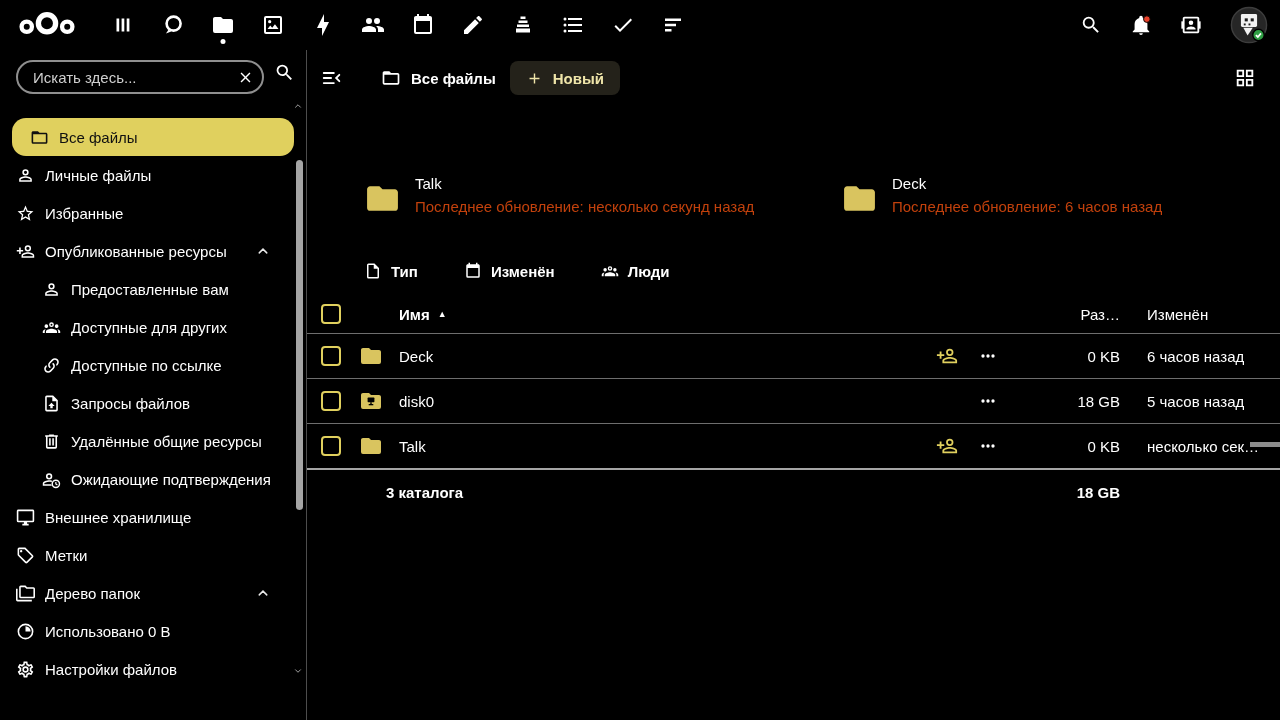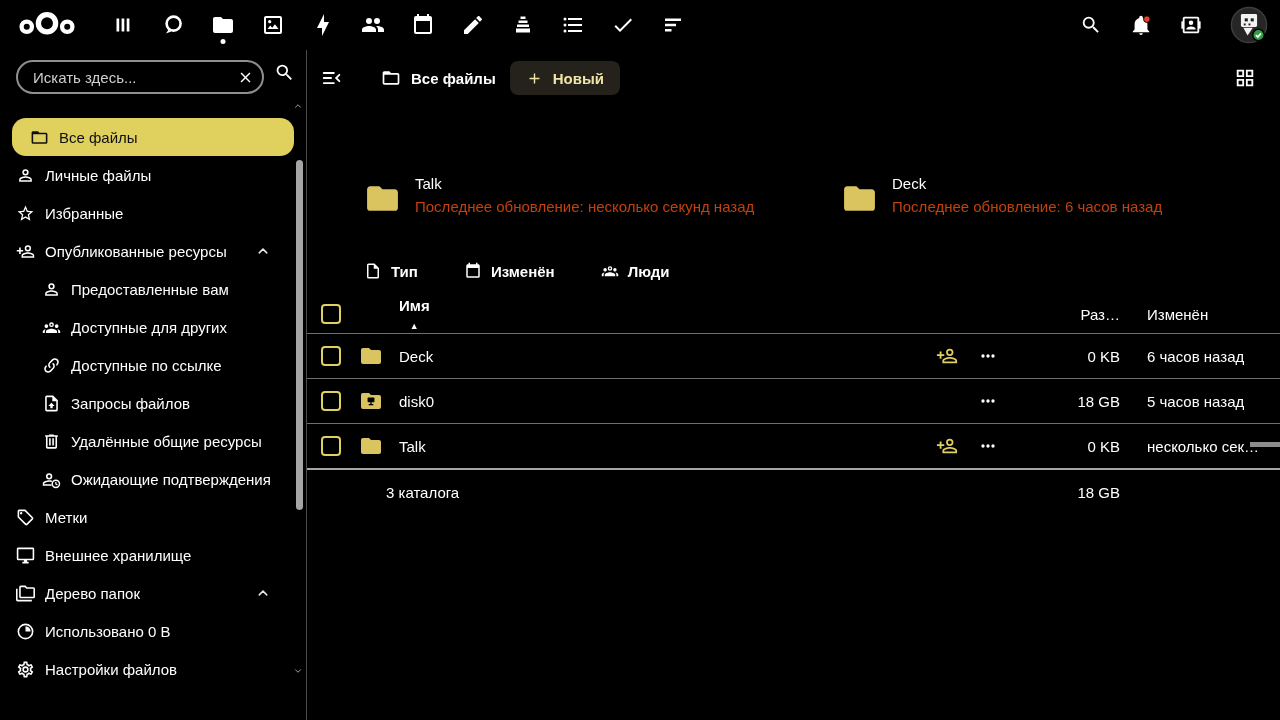--- a/index.html
+++ b/index.html
@@ -61,27 +61,27 @@
   .card-sub{line-height:23px;color:#c2410c;}
   
   .chips{position:absolute;top:206px;left:57px;display:flex;gap:46px;align-items:center;height:30px;}
   .chip{display:flex;align-items:center;gap:9px;font-weight:bold;color:#fff;}
   .chip .icon{width:18px;height:18px;}
   
   .filetable{position:absolute;top:245px;left:0;right:0;}
   .thead{height:38px;display:flex;align-items:center;border-bottom:1px solid #6e6e6e;}
   .frow{height:44px;display:flex;align-items:center;border-bottom:1px solid #6e6e6e;cursor:pointer;}
   .frow.last{border-bottom:2px solid #a5a5a5;}
-  .summary{height:44px;display:flex;align-items:center;}
+  .summary{height:44px;display:flex;align-items:center;font-weight:bold;}
   .cell-check{width:22px;margin-left:14px;display:flex;}
   .checkbox{width:16px;height:16px;border:2px solid var(--accent);border-radius:4px;display:inline-block;}
   .cell-icon{width:26px;margin-left:16px;display:flex;}
   .cell-icon .icon{width:24px;height:24px;color:var(--folder);}
   .cell-name{margin-left:14px;flex:1;white-space:nowrap;overflow:hidden;}
-  .name-sort{margin-left:56px;display:flex;align-items:center;gap:8px;font-weight:bold;color:#fff;flex-direction:column;}
+  .name-sort{margin-left:56px;display:flex;align-items:center;gap:8px;font-weight:bold;color:#fff;}
   .sort-arrow{font-size:9px;line-height:1;}
   .spacer{flex:1;}
   .share-btn{width:26px;height:24px;color:var(--accent);display:flex;align-items:center;justify-content:center;margin-right:8px;}
   .share-btn .icon{width:22px;height:22px;}
   .menu-btn{width:40px;height:24px;color:#fff;display:flex;align-items:center;justify-content:center;margin-right:8px;}
   .menu-btn .icon{width:20px;height:20px;}
   .cell-size{width:104px;text-align:right;margin-right:27px;white-space:nowrap;}
   .th{font-weight:normal;color:#fff;}
   .cell-mod{width:133px;white-space:nowrap;overflow:hidden;}
   .summary-label{margin-left:79px;}
@@ -284,29 +284,29 @@
         <div class="nav-item sub">
           <svg class="icon " viewBox="0 0 24 24" aria-hidden="true">
             <path d="M9,4A4,4 0 0,1 13,8A4,4 0 0,1 9,12A4,4 0 0,1 5,8A4,4 0 0,1 9,4M9,6A2,2 0 0,0 7,8A2,2 0 0,0 9,10A2,2 0 0,0 11,8A2,2 0 0,0 9,6M9,13C10.2,13 11.6,13.2 12.9,13.6A6.5,6.5 0 0,0 12.1,15.4C11.1,15.1 10,14.9 9,14.9C6,14.9 2.9,16.4 2.9,17V18.1H11.6C11.8,18.8 12.1,19.4 12.5,20H1V17C1,14.3 6.3,13 9,13Z"></path>
             <circle cx="17.5" cy="17.5" r="4.6" fill="none" stroke="currentColor" stroke-width="1.8"></circle>
             <path d="M17.5,15v2.7l2,1.2" fill="none" stroke="currentColor" stroke-width="1.5"></path>
           </svg>
           <span class="nav-label">Ожидающие подтверждения</span>
         </div>
         <div class="nav-item">
           <svg class="icon " viewBox="0 0 24 24" aria-hidden="true">
+            <path d="M21,16H3V4H21M21,2H3C1.89,2 1,2.89 1,4V16A2,2 0 0,0 3,18H10V20H8V22H16V20H14V18H21A2,2 0 0,0 23,16V4C23,2.89 22.1,2 21,2Z"></path>
+          </svg>
+          <span class="nav-label">Внешнее хранилище</span>
+        </div>
+        <div class="nav-item">
+          <svg class="icon " viewBox="0 0 24 24" aria-hidden="true">
             <path d="M21.41,11.58L12.41,2.58C12.04,2.21 11.53,2 11,2H4A2,2 0 0,0 2,4V11C2,11.53 2.21,12.04 2.59,12.41L11.58,21.41C11.95,21.78 12.47,22 13,22C13.53,22 14.04,21.78 14.41,21.41L21.41,14.41C21.78,14.04 22,13.53 22,13C22,12.47 21.78,11.95 21.41,11.58M13,20L4,11V4H11L20,13M6.5,5A1.5,1.5 0 0,1 8,6.5A1.5,1.5 0 0,1 6.5,8A1.5,1.5 0 0,1 5,6.5A1.5,1.5 0 0,1 6.5,5Z"></path>
           </svg>
           <span class="nav-label">Метки</span>
-        </div>
-        <div class="nav-item">
-          <svg class="icon " viewBox="0 0 24 24" aria-hidden="true">
-            <path d="M21,16H3V4H21M21,2H3C1.89,2 1,2.89 1,4V16A2,2 0 0,0 3,18H10V20H8V22H16V20H14V18H21A2,2 0 0,0 23,16V4C23,2.89 22.1,2 21,2Z"></path>
-          </svg>
-          <span class="nav-label">Внешнее хранилище</span>
         </div>
         <div class="nav-item">
           <svg class="icon " viewBox="0 0 24 24" aria-hidden="true">
             <path d="M22,4A2,2 0 0,1 24,6V16A2,2 0 0,1 22,18H6A2,2 0 0,1 4,16V4A2,2 0 0,1 6,2H12L14,4H22M2,6V20H20V22H2A2,2 0 0,1 0,20V6H2M6,4V16H22V6H13.17L11.17,4H6Z"></path>
           </svg>
           <span class="nav-label">Дерево папок</span>
           <span class="nav-chevron">
             <svg class="icon " viewBox="0 0 24 24" aria-hidden="true">
               <path d="M7,14.5L12,9.5L17,14.5" fill="none" stroke="currentColor" stroke-width="2" stroke-linecap="round"></path>
             </svg>

